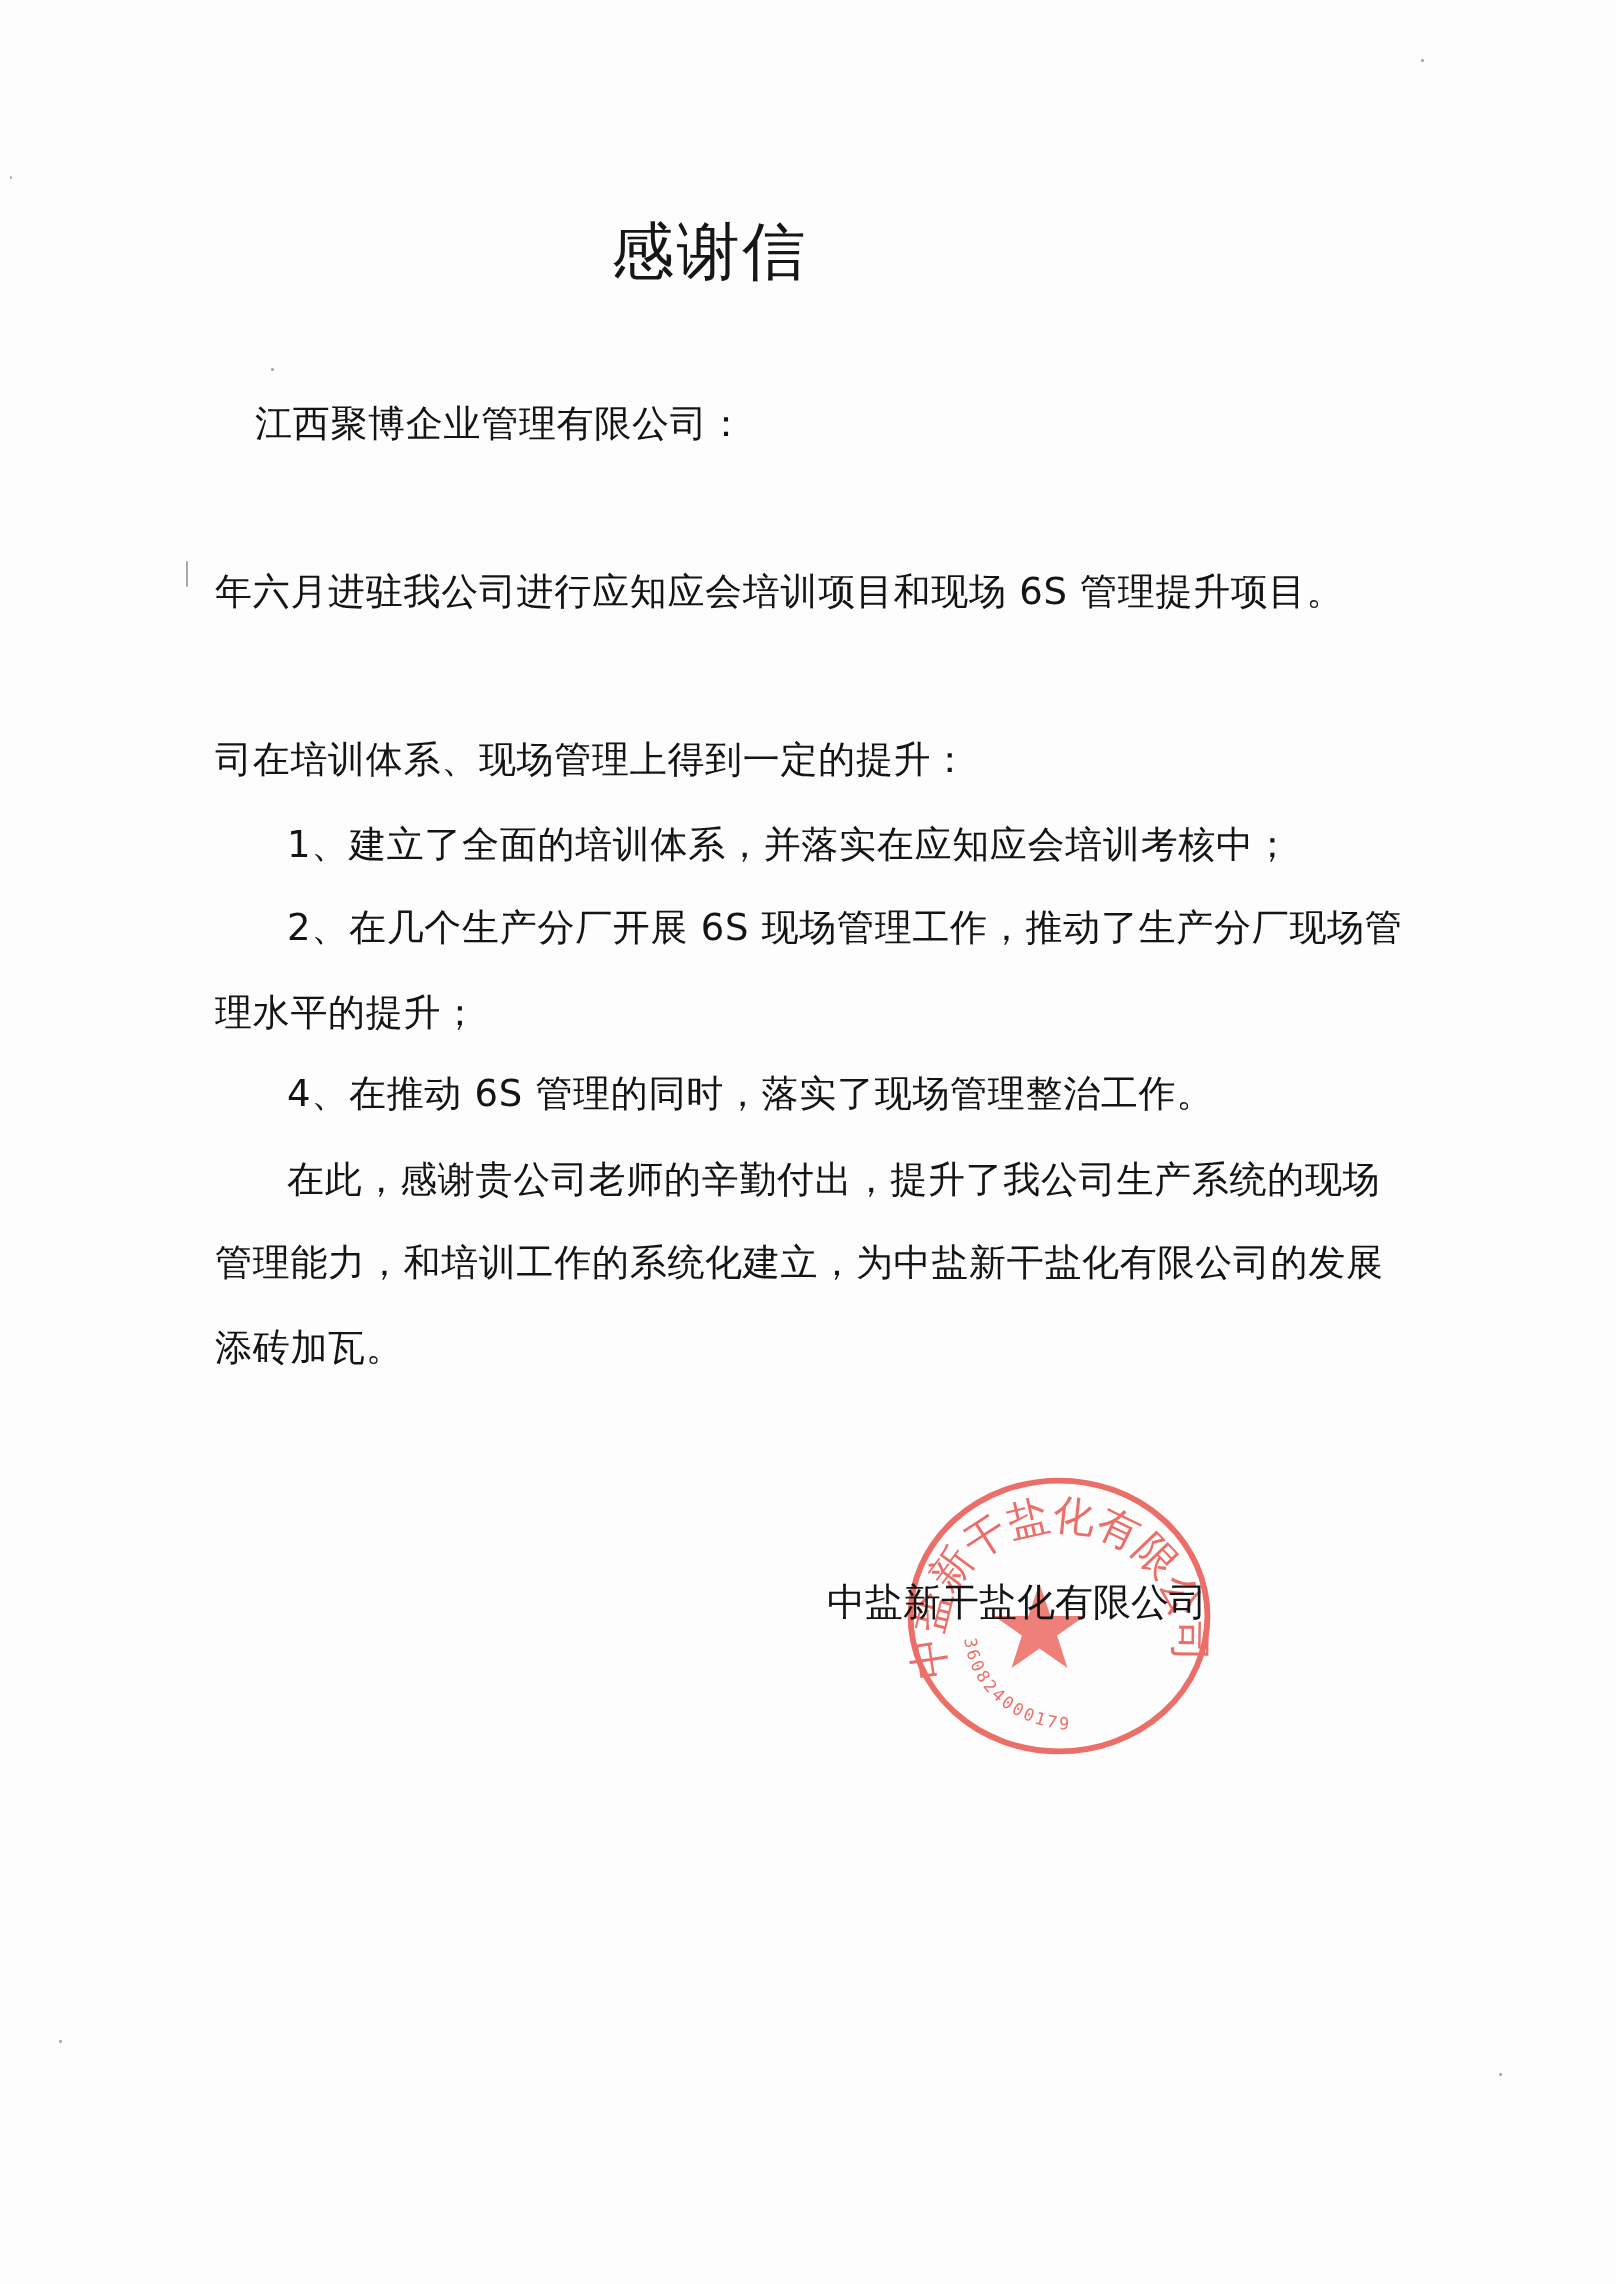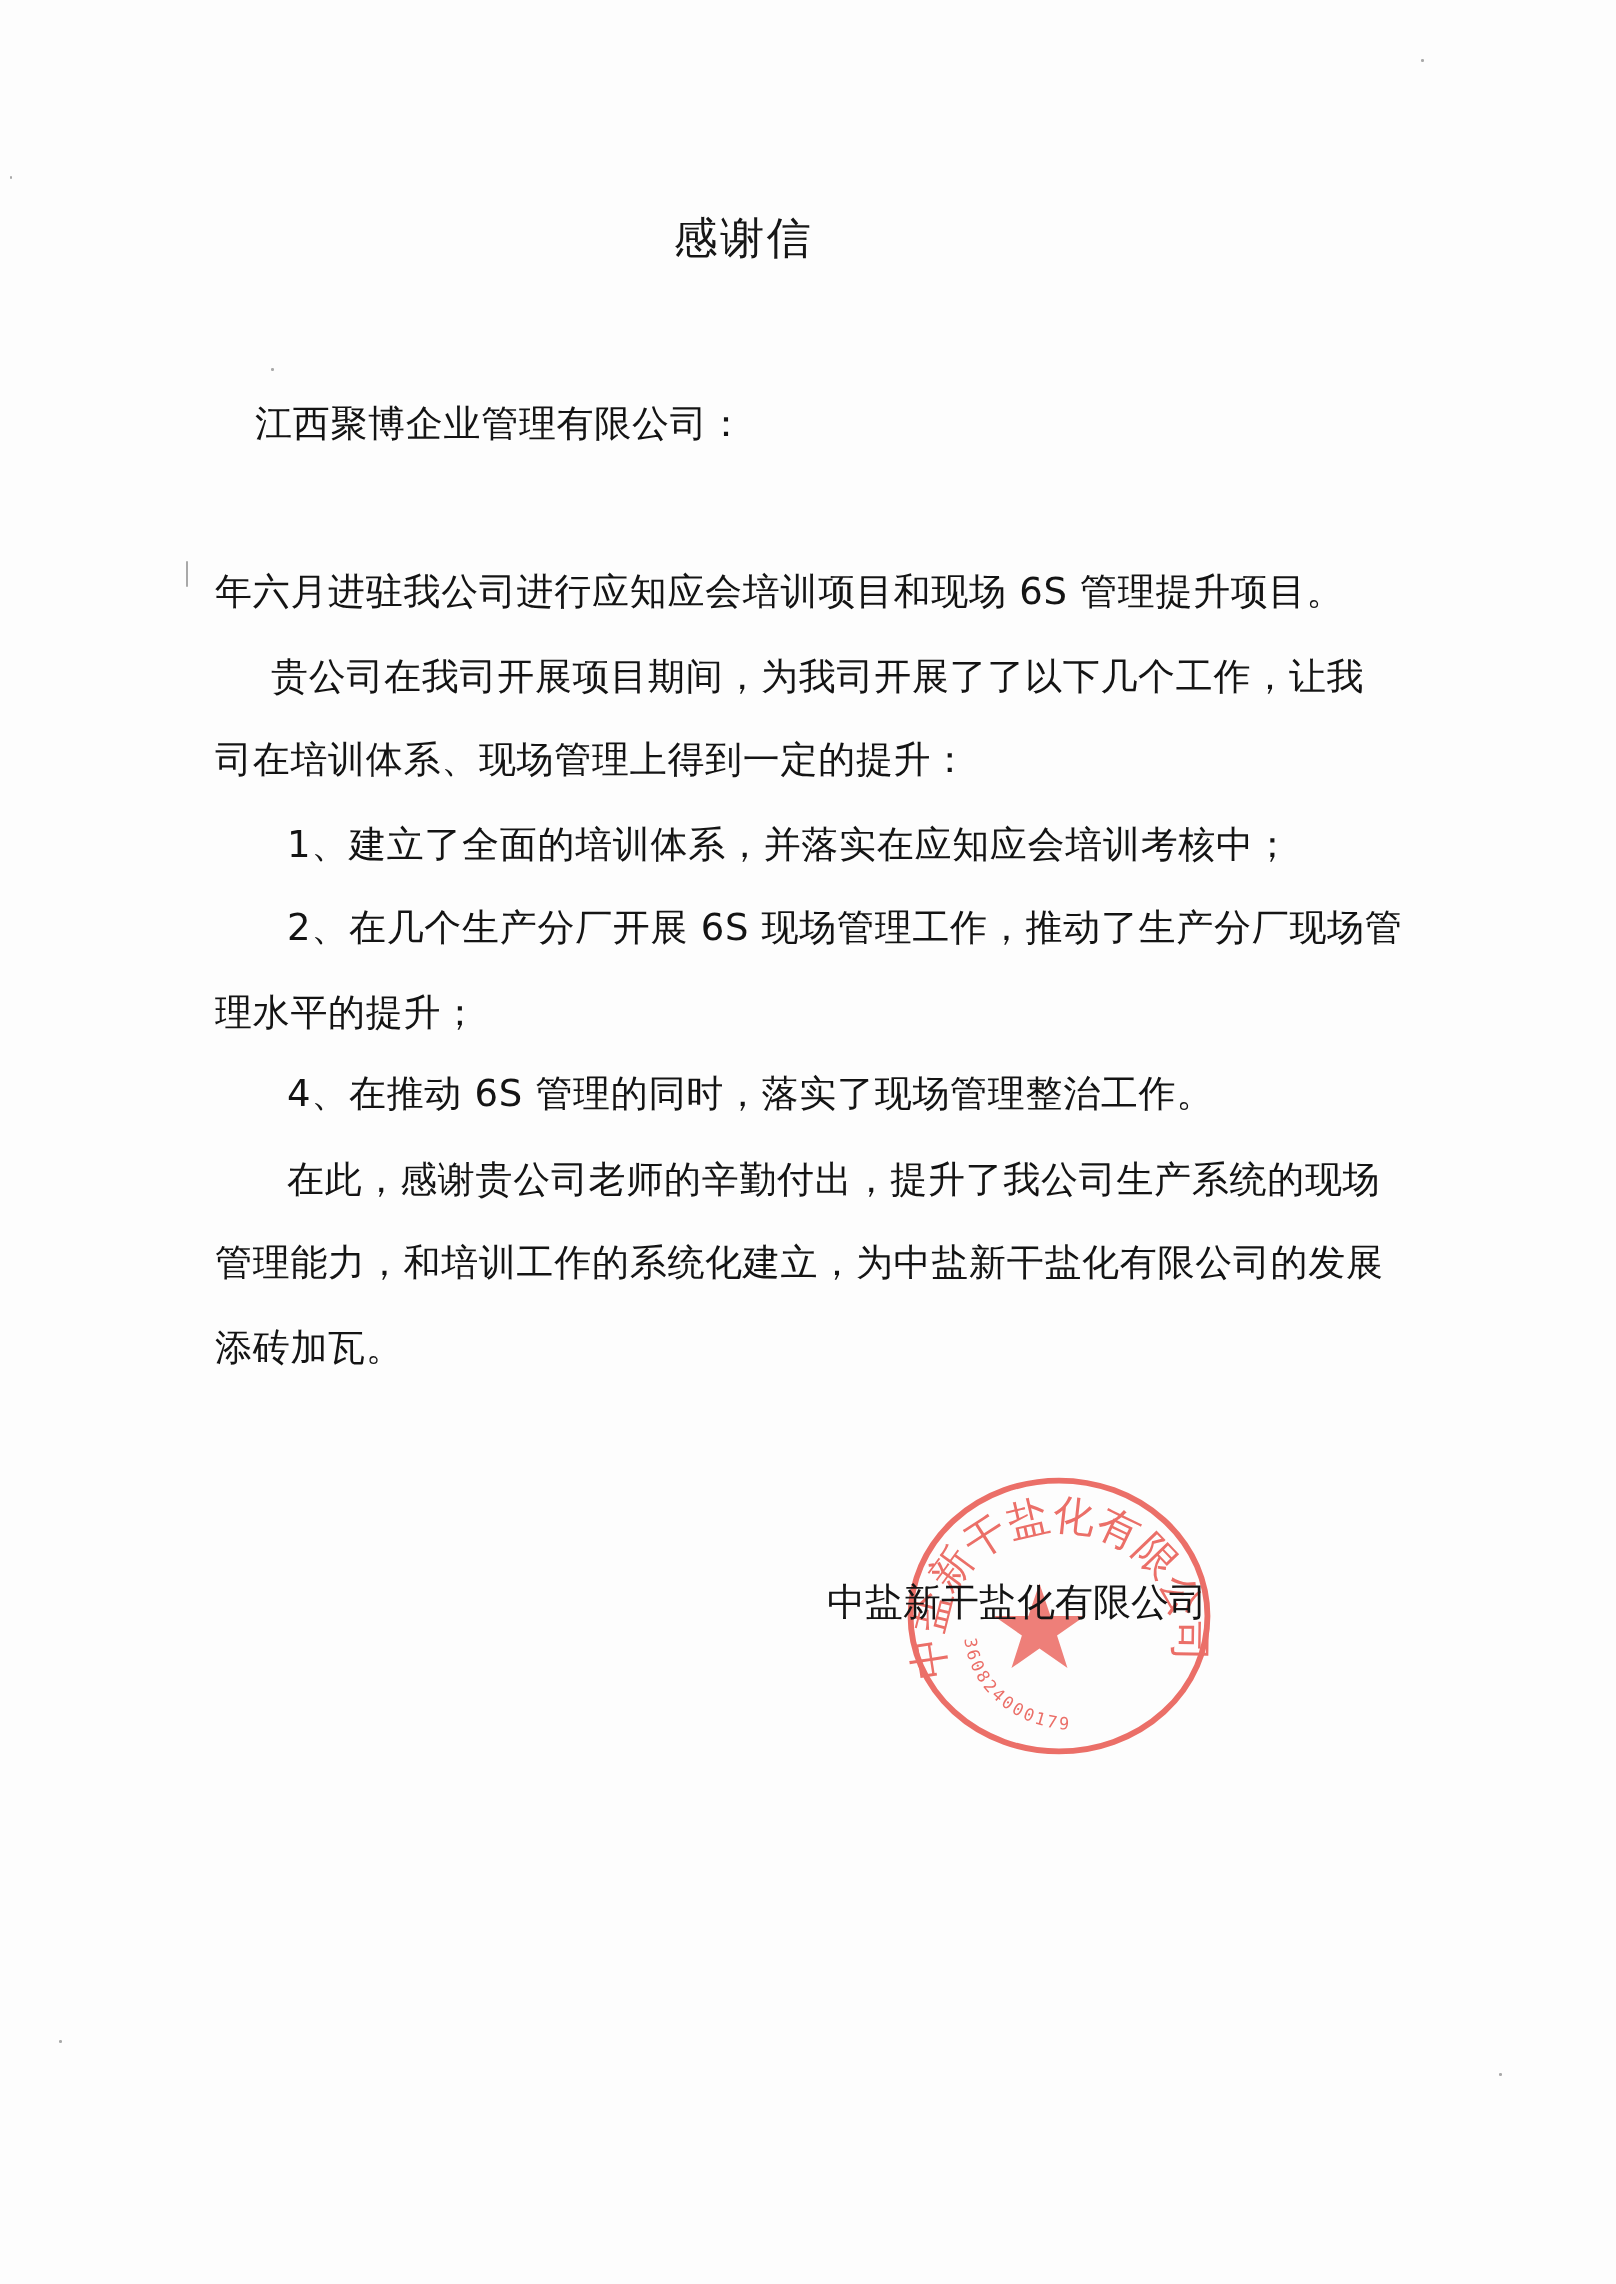--- a/index.html
+++ b/index.html
@@ -1,38 +1,37 @@
 <!DOCTYPE html>
 <html style="font-size:10.4px"><head>
 <meta charset="utf-8">
 <style>
   html,body{margin:0;padding:0;}
   body{width:1617px;height:2284px;background:#fdfdfd;position:relative;overflow:hidden;
        font-family:"DejaVu Sans","Liberation Sans",sans-serif;color:#111;}
   .page{position:absolute;left:0;top:0;width:1617px;height:2284px;}
   .title{position:absolute;left:0;width:1419px;top:209px;text-align:center;
-         font-family:"DejaVu Serif","Liberation Serif",serif;font-size:44px;letter-spacing:2.6px;color:#161616;padding-left:34px;}
+         font-family:"DejaVu Serif","Liberation Serif",serif;font-size:63px;letter-spacing:2.6px;color:#161616;}
   .line{position:absolute;font-size:37px;white-space:nowrap;letter-spacing:0.7px;color:#141414;}
   .l0{left:215px;top:399px;margin-left:40px;}
   .ind{left:287px;}
   .flush{left:215px;}
   .sig{position:absolute;font-size:38px;white-space:nowrap;color:#141414;z-index:3;}
   .stamp{position:absolute;left:906px;top:1476px;width:306px;height:280px;z-index:2;opacity:.85;}
   .dot{position:absolute;width:2.6px;height:2.6px;background:#555;border-radius:1.3px;opacity:.5;}
 </style>
 </head>
 <body>
 
 <div class="page">
   <div class="title">感谢信</div>
 
   <div class="line l0">江西聚博企业管理有限公司：</div>
 
   <div class="line flush" style="top:567px">年六月进驻我公司进行应知应会培训项目和现场 6S 管理提升项目。</div>
-  <div class="line ind" style="top:652px;left:271px">贵公司在我司开展项目期间，为我司开展了了以下几个工作，让我</div>
   <div class="line flush" style="top:735px">司在培训体系、现场管理上得到一定的提升：</div>
   <div class="line ind" style="top:820px">1、建立了全面的培训体系，并落实在应知应会培训考核中；</div>
   <div class="line ind" style="top:903px">2、在几个生产分厂开展 6S 现场管理工作，推动了生产分厂现场管</div>
   <div class="line flush" style="top:988px">理水平的提升；</div>
   <div class="line ind" style="top:1069px">4、在推动 6S 管理的同时，落实了现场管理整治工作。</div>
   <div class="line ind" style="top:1155px">在此，感谢贵公司老师的辛勤付出，提升了我公司生产系统的现场</div>
   <div class="line flush" style="top:1238px">管理能力，和培训工作的系统化建立，为中盐新干盐化有限公司的发展</div>
   <div class="line flush" style="top:1323px">添砖加瓦。</div>
 
   <svg class="stamp" viewBox="0 0 470 430">

